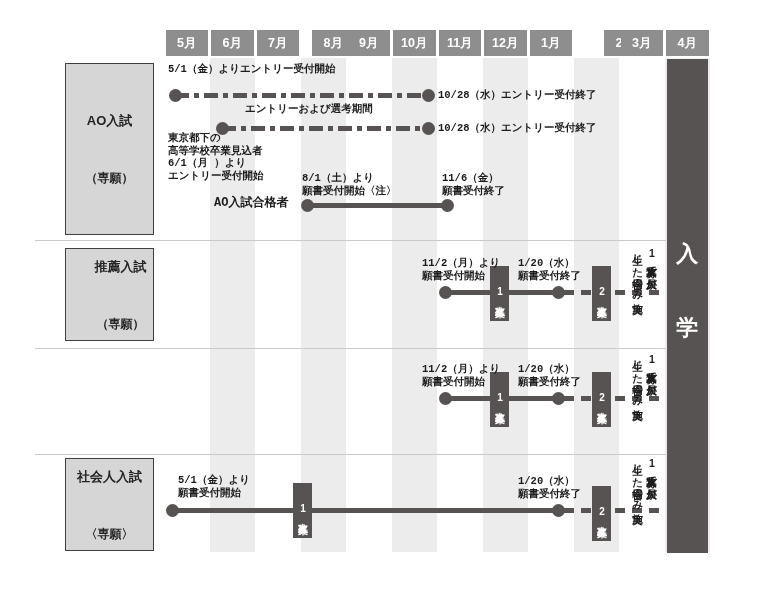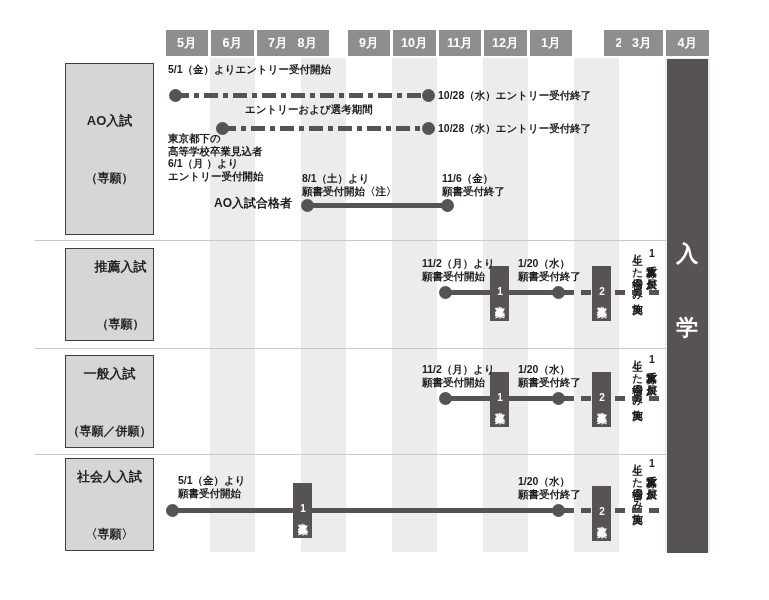--- a/index.html
+++ b/index.html
@@ -27,21 +27,21 @@
   .dot{position:absolute;width:13px;height:13px;border-radius:50%;background:#575352;z-index:3;}
   
   .badge{position:absolute;width:19px;height:55px;background:#575352;color:#ffffff;
          writing-mode:vertical-rl;text-orientation:upright;font-size:10px;font-weight:bold;
          display:flex;align-items:center;justify-content:center;letter-spacing:1px;z-index:4;}
   
   .vnote{position:absolute;width:38px;height:102px;writing-mode:vertical-rl;text-orientation:upright;
          font-size:10.5px;line-height:14px;font-weight:600;color:#1c1c1c;z-index:4;text-align:left;}
   
   .ann{position:absolute;font-size:10.5px;font-weight:600;line-height:12.5px;color:#1c1c1c;
-       white-space:nowrap;z-index:5;}
+       white-space:nowrap;z-index:5;font-family:Liberation Mono, monospace;}
   .ann-big{font-size:12px;font-weight:bold;}
   
   .enroll{position:absolute;left:666.5px;top:59px;width:41.5px;height:494px;background:#575352;
           color:#ffffff;display:flex;flex-direction:column;align-items:center;justify-content:center;
           gap:44px;font-size:22px;font-weight:bold;z-index:2;padding-bottom:30px;box-sizing:border-box;}
   .footnote{position:absolute;left:35px;top:564px;font-size:10px;font-weight:600;color:#151515;z-index:5;}
 </style>
 </head>
 <body>
 
@@ -54,21 +54,21 @@
   <div class="stripe" style="left:573.5px;"></div>
   <div class="stripe" style="left:664.5px;"></div>
 
   <div class="sep" style="top:240px;"></div>
   <div class="sep" style="top:348px;"></div>
   <div class="sep" style="top:454px;"></div>
 
   <div class="mcell" style="left:165.5px;">5月</div>
   <div class="mcell" style="left:211px;">6月</div>
   <div class="mcell" style="left:256.5px;">7月</div>
-  <div class="mcell" style="left:286px;">8月</div>
+  <div class="mcell" style="left:312px;">8月</div>
   <div class="mcell" style="left:347.5px;">9月</div>
   <div class="mcell" style="left:393px;">10月</div>
   <div class="mcell" style="left:438.5px;">11月</div>
   <div class="mcell" style="left:484px;">12月</div>
   <div class="mcell" style="left:529.5px;">1月</div>
   <div class="mcell" style="left:604px;">2月</div>
   <div class="mcell" style="left:620.5px;">3月</div>
   <div class="mcell" style="left:666px;">4月</div>
 
   <div class="enroll">
@@ -76,24 +76,20 @@
     <span>学</span>
   </div>
 
   <div class="rowbox" style="top:63px;height:172px;">
     <div class="l1">AO入試</div>
     <div class="l2">（専願）</div>
   </div>
   <div class="rowbox" style="top:248px;height:93px;padding-left:22px;">
     <div class="l1">推薦入試</div>
     <div class="l2">（専願）</div>
-  </div>
-  <div class="rowbox" style="top:355px;height:93px;">
-    <div class="l1">一般入試</div>
-    <div class="l2">（専願／併願）</div>
   </div>
   <div class="rowbox" style="top:458px;height:93px;">
     <div class="l1">社会人入試</div>
     <div class="l2">〈専願〉</div>
   </div>
 
   <div class="ann" style="left:168px;top:63px;">5/1（金）よりエントリー受付開始</div>
   <div class="line-dashdot" style="left:175px;top:92.5px;width:253px;"></div>
   <div class="dot" style="left:168.5px;top:88.5px;"></div>
   <div class="dot" style="left:421.5px;top:88.5px;"></div>

